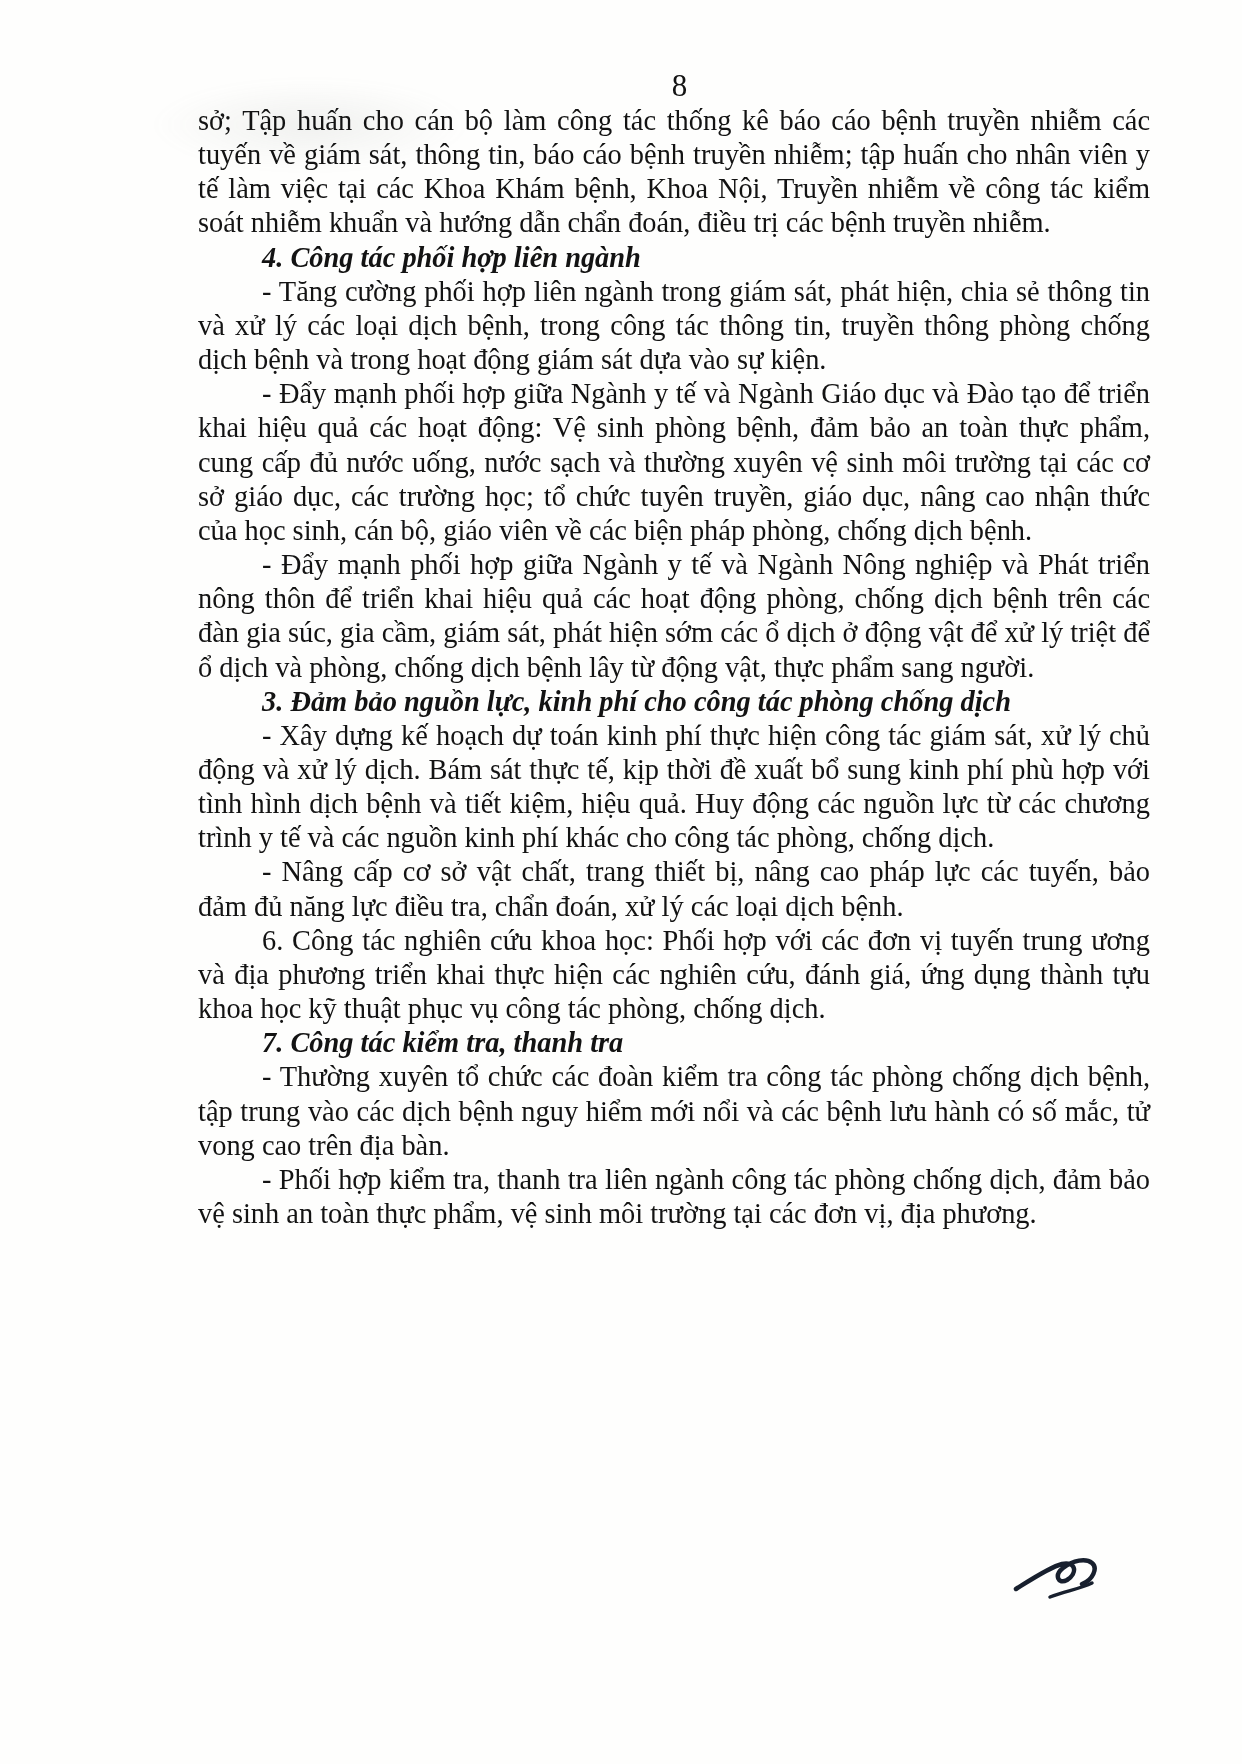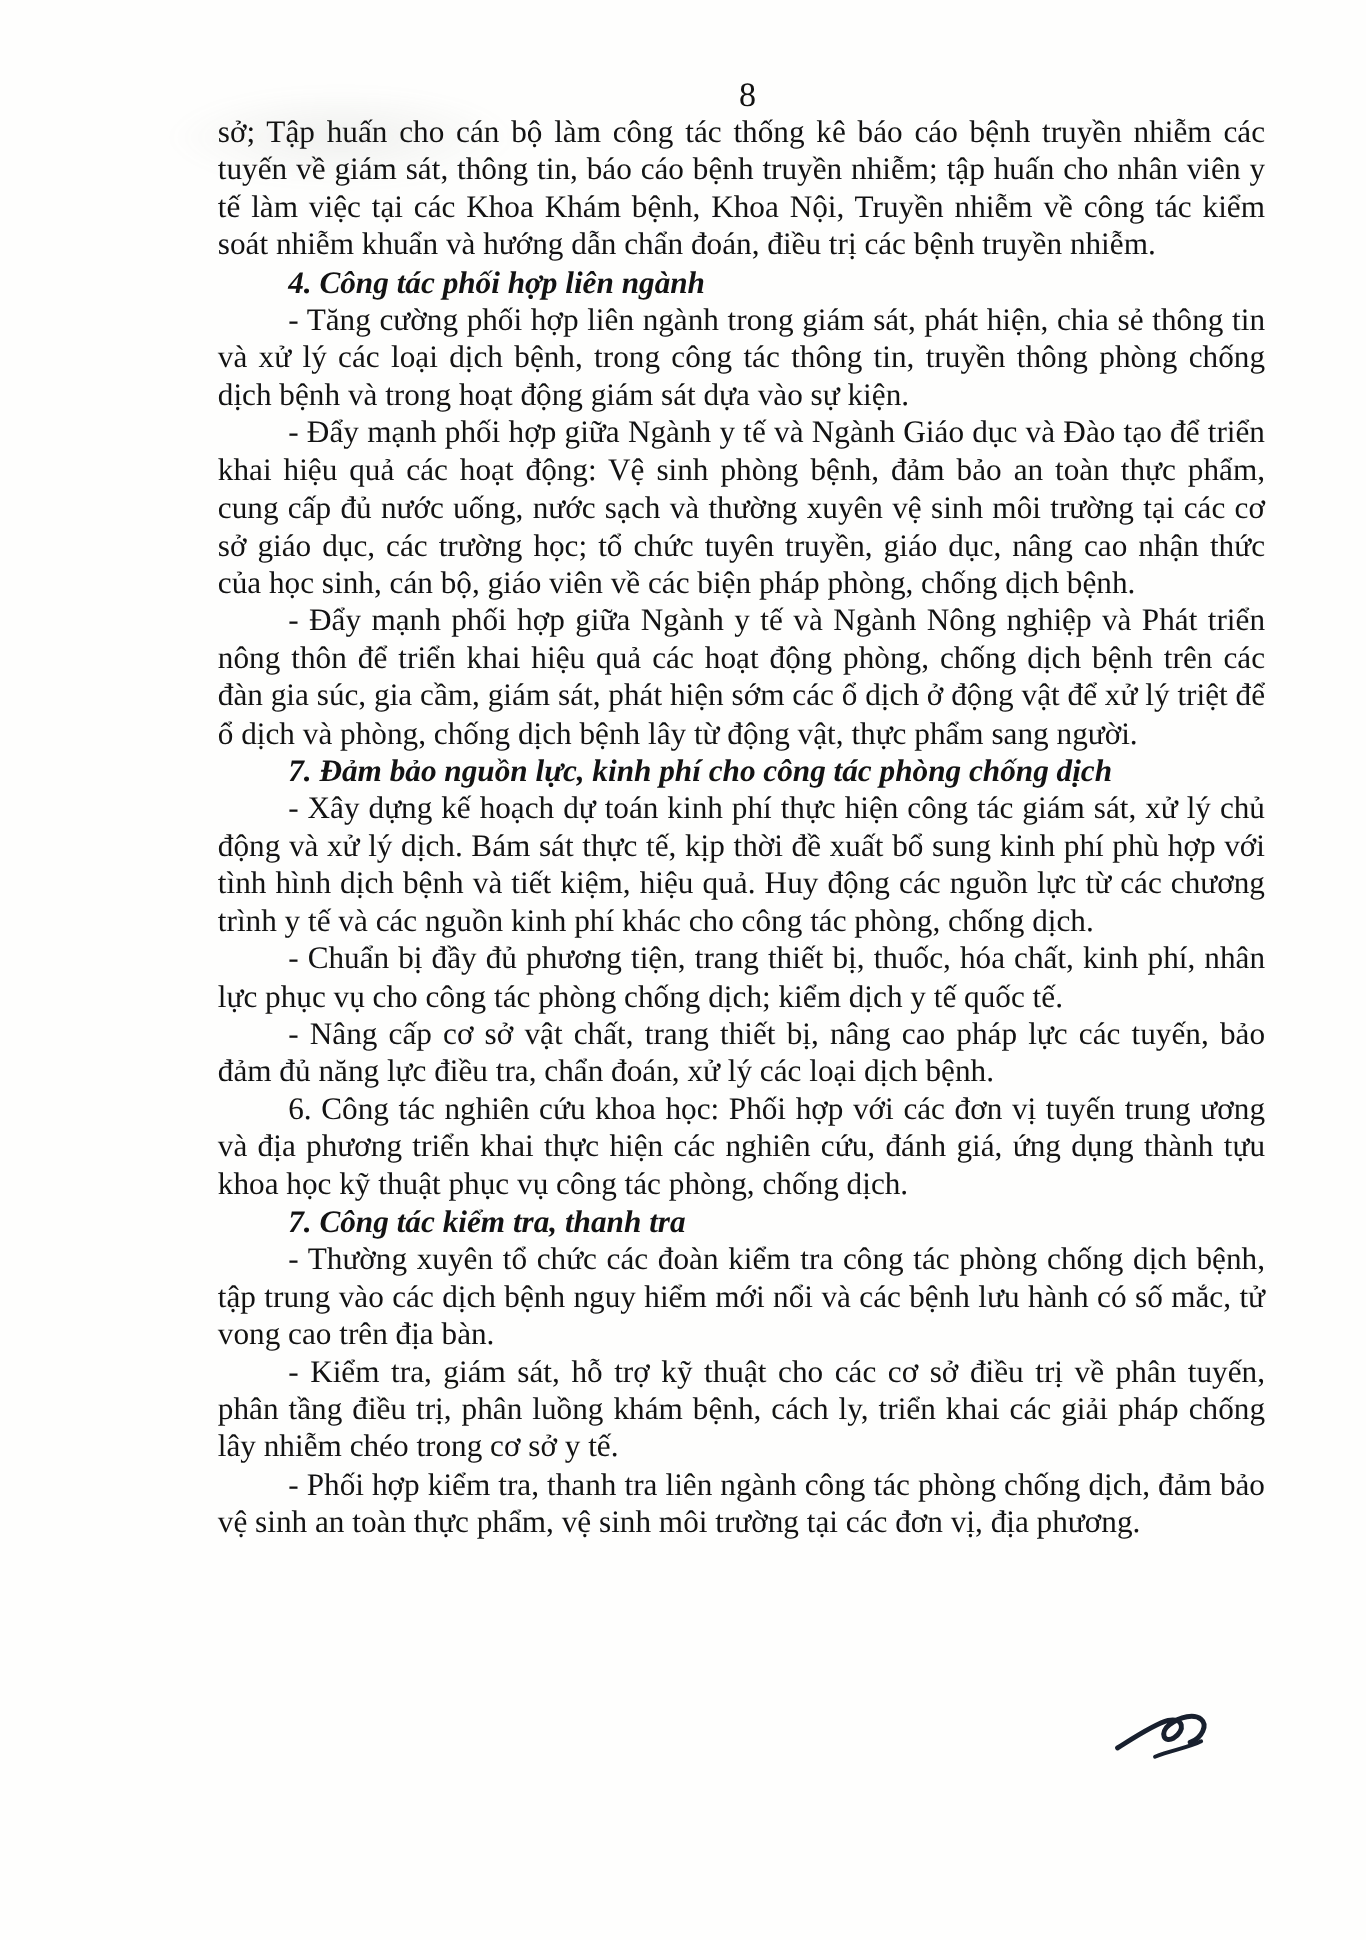--- a/index.html
+++ b/index.html
@@ -55,28 +55,26 @@
   <div class="scan-smudge"></div>
 
   <div class="page-number">8</div>
 
   <div class="content">
     <p class="para no-indent">sở; Tập huấn cho cán bộ làm công tác thống kê báo cáo bệnh truyền nhiễm các tuyến về giám sát, thông tin, báo cáo bệnh truyền nhiễm; tập huấn cho nhân viên y tế làm việc tại các Khoa Khám bệnh, Khoa Nội, Truyền nhiễm về công tác kiểm soát nhiễm khuẩn và hướng dẫn chẩn đoán, điều trị các bệnh truyền nhiễm.</p>
     <p class="para heading">4. Công tác phối hợp liên ngành</p>
     <p class="para">- Tăng cường phối hợp liên ngành trong giám sát, phát hiện, chia sẻ thông tin và xử lý các loại dịch bệnh, trong công tác thông tin, truyền thông phòng chống dịch bệnh và trong hoạt động giám sát dựa vào sự kiện.</p>
     <p class="para">- Đẩy mạnh phối hợp giữa Ngành y tế và Ngành Giáo dục và Đào tạo để triển khai hiệu quả các hoạt động: Vệ sinh phòng bệnh, đảm bảo an toàn thực phẩm, cung cấp đủ nước uống, nước sạch và thường xuyên vệ sinh môi trường tại các cơ sở giáo dục, các trường học; tổ chức tuyên truyền, giáo dục, nâng cao nhận thức của học sinh, cán bộ, giáo viên về các biện pháp phòng, chống dịch bệnh.</p>
     <p class="para">- Đẩy mạnh phối hợp giữa Ngành y tế và Ngành Nông nghiệp và Phát triển nông thôn để triển khai hiệu quả các hoạt động phòng, chống dịch bệnh trên các đàn gia súc, gia cầm, giám sát, phát hiện sớm các ổ dịch ở động vật để xử lý triệt để ổ dịch và phòng, chống dịch bệnh lây từ động vật, thực phẩm sang người.</p>
-    <p class="para heading">7. Đảm bảo nguồn lực, kinh phí cho công tác phòng chống dịch</p>
+    <p class="para heading">3. Đảm bảo nguồn lực, kinh phí cho công tác phòng chống dịch</p>
     <p class="para">- Xây dựng kế hoạch dự toán kinh phí thực hiện công tác giám sát, xử lý chủ động và xử lý dịch. Bám sát thực tế, kịp thời đề xuất bổ sung kinh phí phù hợp với tình hình dịch bệnh và tiết kiệm, hiệu quả. Huy động các nguồn lực từ các chương trình y tế và các nguồn kinh phí khác cho công tác phòng, chống dịch.</p>
-    <p class="para">- Chuẩn bị đầy đủ phương tiện, trang thiết bị, thuốc, hóa chất, kinh phí, nhân lực phục vụ cho công tác phòng chống dịch; kiểm dịch y tế quốc tế.</p>
     <p class="para">- Nâng cấp cơ sở vật chất, trang thiết bị, nâng cao pháp lực các tuyến, bảo đảm đủ năng lực điều tra, chẩn đoán, xử lý các loại dịch bệnh.</p>
     <p class="para"><span class="lead">6. Công tác nghiên cứu khoa học:</span><span> Phối hợp với các đơn vị tuyến trung ương và địa phương triển khai thực hiện các nghiên cứu, đánh giá, ứng dụng thành tựu khoa học kỹ thuật phục vụ công tác phòng, chống dịch.</span></p>
     <p class="para heading">7. Công tác kiểm tra, thanh tra</p>
     <p class="para">- Thường xuyên tổ chức các đoàn kiểm tra công tác phòng chống dịch bệnh, tập trung vào các dịch bệnh nguy hiểm mới nổi và các bệnh lưu hành có số mắc, tử vong cao trên địa bàn.</p>
-    <p class="para">- Kiểm tra, giám sát, hỗ trợ kỹ thuật cho các cơ sở điều trị về phân tuyến, phân tầng điều trị, phân luồng khám bệnh, cách ly, triển khai các giải pháp chống lây nhiễm chéo trong cơ sở y tế.</p>
     <p class="para">- Phối hợp kiểm tra, thanh tra liên ngành công tác phòng chống dịch, đảm bảo vệ sinh an toàn thực phẩm, vệ sinh môi trường tại các đơn vị, địa phương.</p>
   </div>
 
   <div class="signature-mark">
     <svg viewBox="0 0 120 80" xmlns="http://www.w3.org/2000/svg">
       <path d="M6 44 C22 34 40 22 52 19 C66 16 68 28 57 35 C48 40 44 30 53 23 C63 15 76 13 82 18 C88 23 83 35 72 39" fill="none" stroke="#18202e" stroke-width="4.5" stroke-linecap="round"></path>
       <path d="M40 52 C55 46 70 44 82 38" fill="none" stroke="#18202e" stroke-width="3.5" stroke-linecap="round"></path>
     </svg>
   </div>
 

